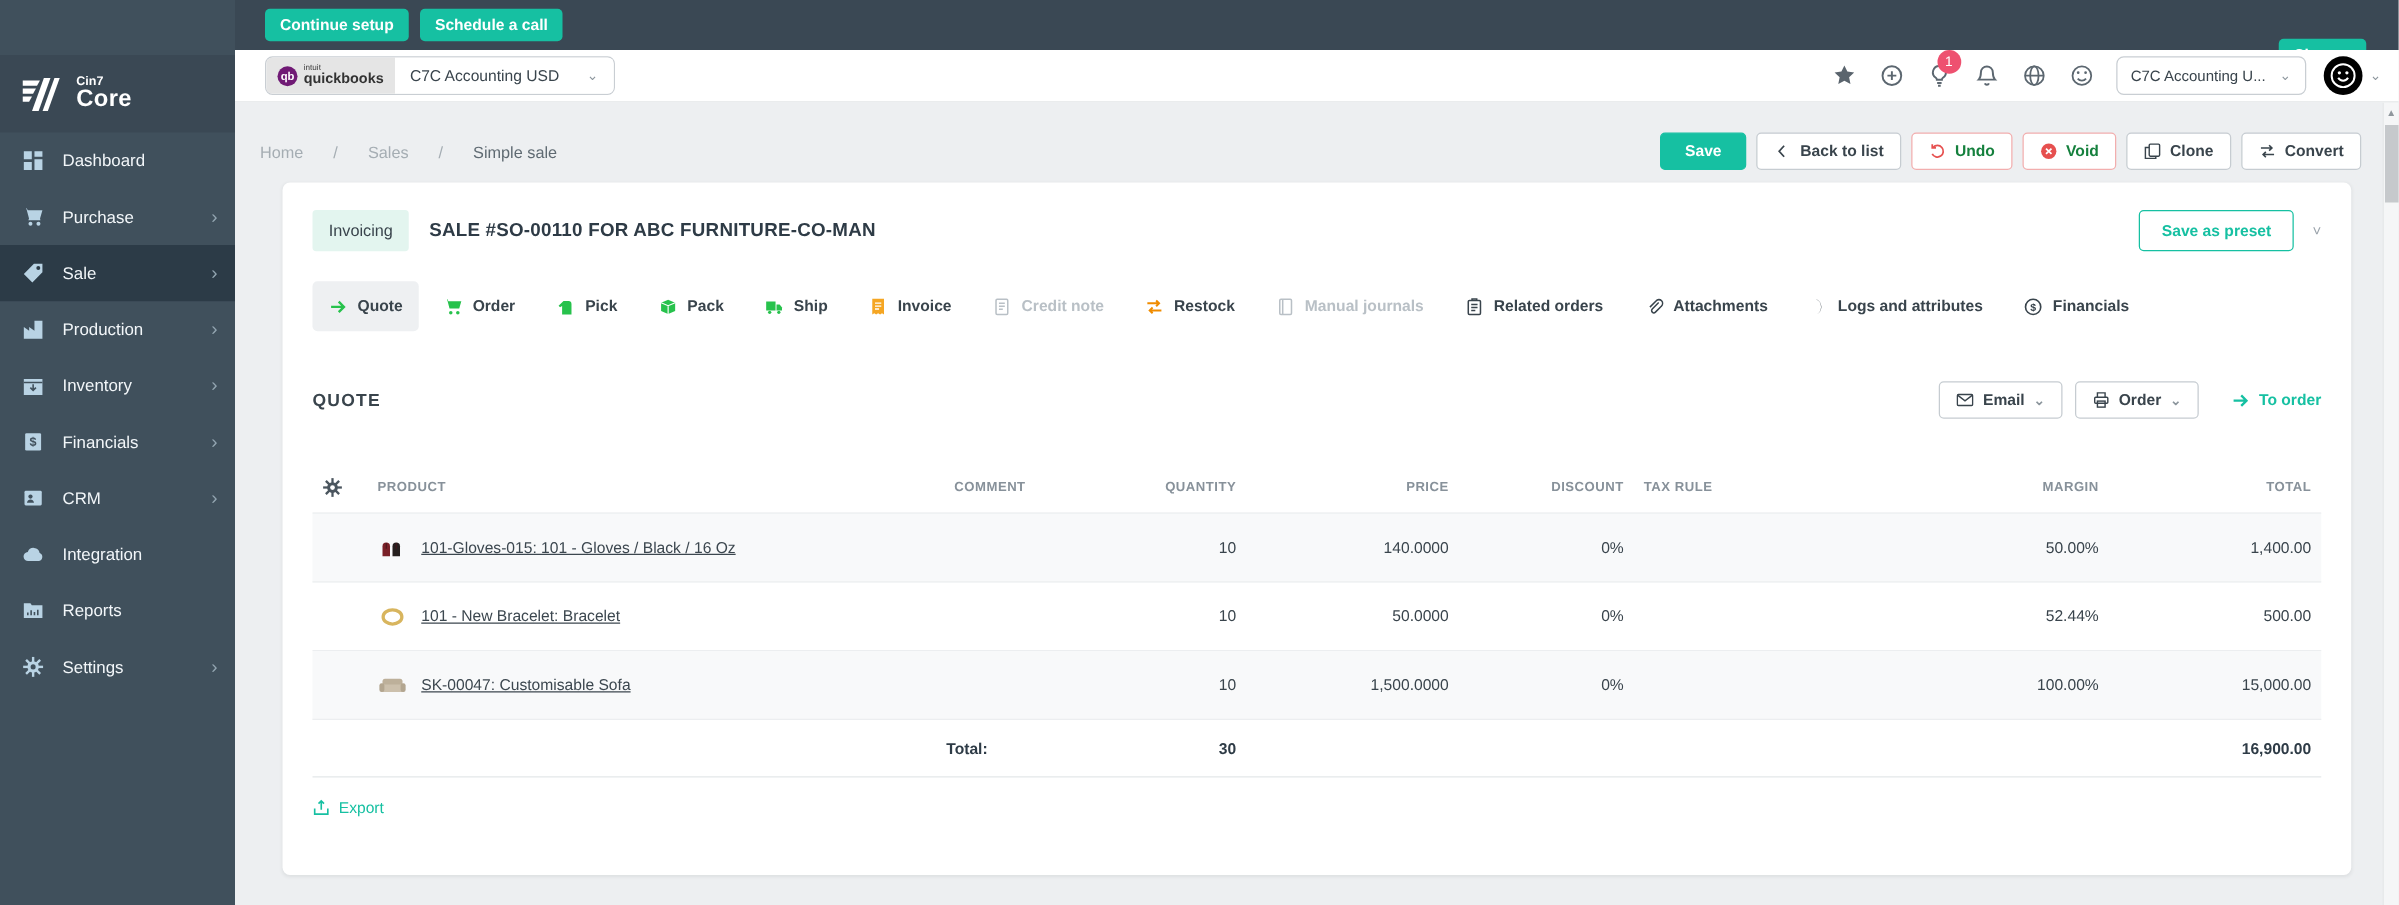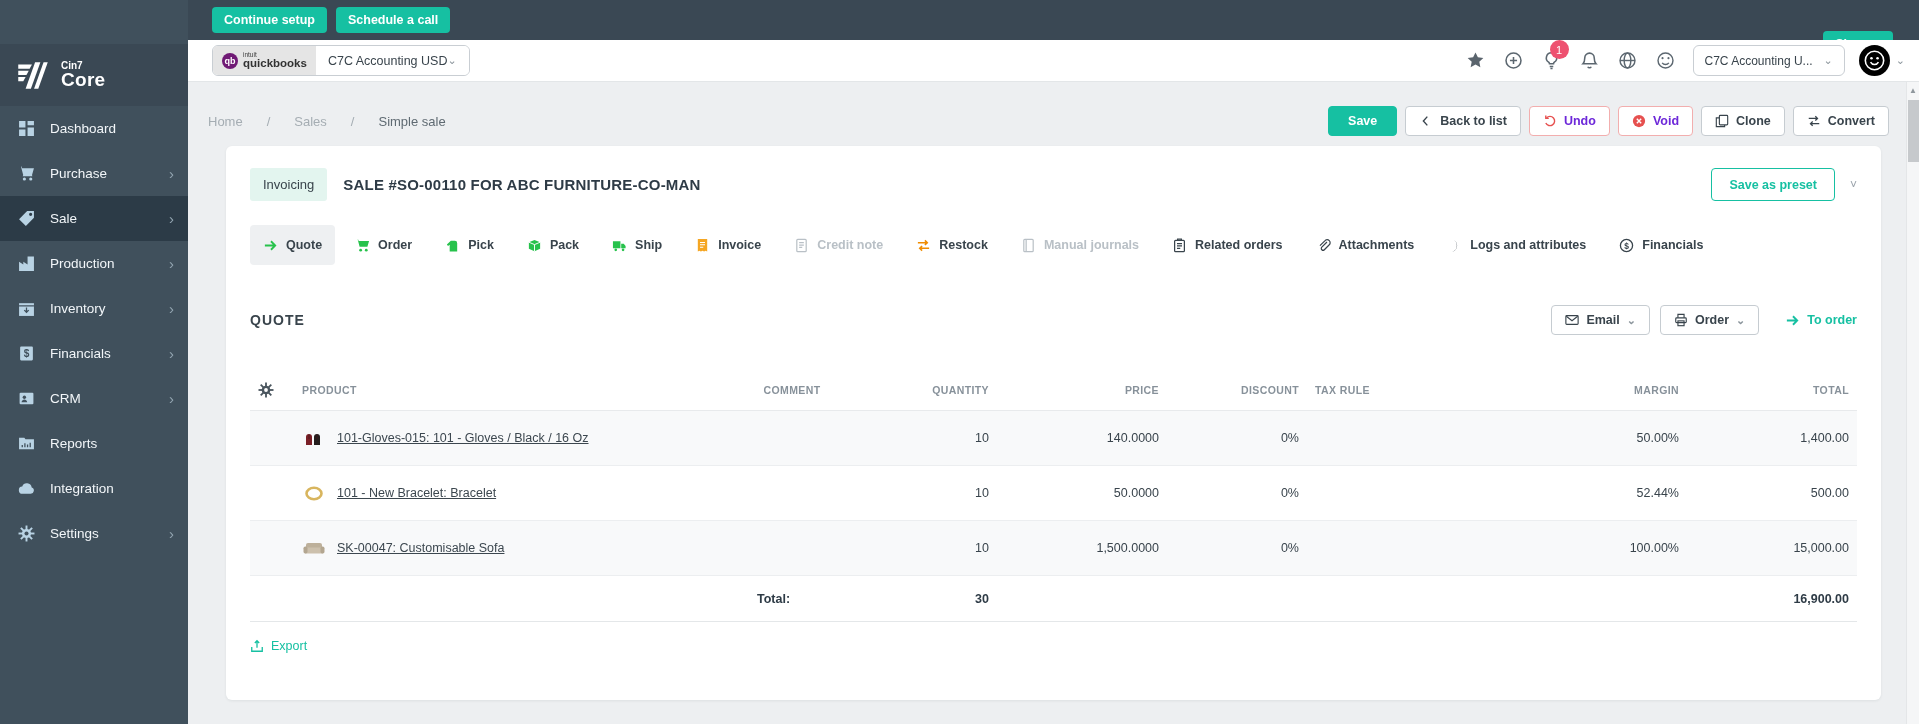--- a/index.html
+++ b/index.html
@@ -25,21 +25,21 @@
   .btn-teal { background:#16c0a2; color:#fff; border:none; border-radius:4px; height:26px; padding:0 12px; font-size:12.5px; font-weight:bold; font-family:inherit; cursor:pointer; }
   .topbar-right { margin-left:auto; display:flex; align-items:flex-end; gap:32px;flex-direction:column; }
   .days-left { color:#fff; font-size:13px; }
 
   .header2 { height:42px; background:#fff; border-bottom:1px solid #e3e6e8; display:flex; align-items:center; padding:0 14px 0 24px; flex-shrink:0; }
   .qb-group { display:flex; align-items:stretch; border:1px solid #c9ced3; border-radius:6px; overflow:hidden; height:31px; cursor:pointer; }
   .qb-left { background:#e5e5e5; display:flex; align-items:center; gap:5px; padding:0 9px; }
   .qb-circle { width:16px; height:16px; border-radius:50%; background:#701a75; color:#fff; font-size:9px; font-weight:bold; display:flex; align-items:center; justify-content:center; }
   .qb-stack .s1 { font-size:6.5px; color:#3b3b3b; line-height:1; }
   .qb-stack .s2 { font-size:11.5px; font-weight:bold; color:#323232; line-height:1; }
-  .qb-right { display:flex; align-items:center; padding:0 12px; font-size:12.5px; color:#39444c; background:#fff; }
+  .qb-right { display:flex; align-items:center; gap:22px; padding:0 12px; font-size:12.5px; color:#39444c; background:#fff; }
   .chev-down { color:#8b959c; font-size:11px; }
 
   .h2-icons { margin-left:auto; display:flex; align-items:center; gap:19px; color:#5c6770; }
   .h2-icons .hicon { width:19px; height:19px; position:relative; cursor:pointer; }
   .h2-icons .hicon svg { width:19px; height:19px; display:block; }
   .badge-pink { position:absolute; top:-11px; right:-8px; min-width:19px; height:19px; border-radius:50%; background:#ee5170; color:#fff; font-size:11px; display:flex; align-items:center; justify-content:center; }
   .org-select { border:1px solid #c9ced3; border-radius:6px; height:31px; display:flex; align-items:center; gap:11px; padding:0 11px; font-size:12px; color:#39444c; margin-left:18px; cursor:pointer; }
   .avatar { width:31px; height:31px; border-radius:50%; background:#000; margin-left:14px; display:flex; align-items:center; justify-content:center; cursor:pointer; }
   .avatar svg { width:21px; height:21px; }
   .avatar-chev { margin-left:6px; color:#8b959c; font-size:11px; cursor:pointer; }
@@ -52,21 +52,21 @@
 
   .crumb-row { display:flex; align-items:center; justify-content:space-between; padding:24px 30px 0 20px; }
   .crumbs { font-size:13px; color:#a5adb3; display:flex; gap:24px; align-items:center; }
   .crumbs .lnk { cursor:pointer; }
   .crumbs .sep::before { content:"/"; }
   .crumbs .cur { color:#5f6a72; }
   .act-btns { display:flex; gap:8px; }
   .btn { height:30px; border-radius:4px; font-size:12.5px; font-weight:bold; display:inline-flex; align-items:center; gap:7px; padding:0 13px; background:#fff; border:1px solid #c6ccd1; color:#39444c; font-family:inherit; cursor:pointer; }
   .btn svg { width:14px; height:14px; }
   .btn.save { background:#16c0a2; border:1px solid #16c0a2; color:#fff; padding:0 19px; }
-  .btn.danger { border-color:#f2aeae; color:#6d28d9; }
+  .btn.danger { border-color:#f2aeae; color:#15803d; }
 
   .card { background:#fff; border-radius:6px; margin:10px 38px 0 38px; height:554px; box-shadow:0 1px 3px rgba(35,45,55,.08); padding:0 24px; overflow:hidden; }
 
   .title-row { display:flex; align-items:center; padding-top:22px; }
   .status-badge { background:#e3f5ef; color:#39444c; font-size:13px; padding:9px 13px; border-radius:3px; }
   .sale-title { font-size:15px; font-weight:bold; color:#2e3b46; margin-left:16px; letter-spacing:.2px; }
   .preset-btn { margin-left:auto; background:#fff; border:1px solid #16c0a2; color:#16c0a2; border-radius:4px; height:33px; padding:0 17px; font-size:12.5px; font-weight:bold; font-family:inherit; cursor:pointer; }
   .preset-chev { color:#9aa3ab; font-size:12px; margin-left:15px; cursor:pointer; }
 
   .tabs { display:flex; align-items:center; gap:7px; margin-top:24px; }
@@ -186,34 +186,34 @@
             <rect x="1.5" y="2.5" width="13" height="11" rx="1" fill="currentColor"></rect>
             <circle cx="6" cy="6.8" r="1.6" fill="#40505c"></circle>
             <path d="M3.3 11.5c.4-1.7 1.5-2.5 2.7-2.5s2.3.8 2.7 2.5z" fill="#40505c"></path>
           </svg>
         </span>
       <span>CRM</span>
       <span class="nav-chev">›</span>
     </div>
     <div class="nav-item">
       <span class="nicon">
+          <svg viewBox="0 0 16 16" fill="currentColor">
+            <path d="M4.4 13a3.4 3.4 0 0 1-.4-6.8A4.6 4.6 0 0 1 12.9 7 3.1 3.1 0 0 1 12 13H4.4z"></path>
+          </svg>
+        </span>
+      <span>Integration</span>
+    </div>
+    <div class="nav-item">
+      <span class="nicon">
           <svg viewBox="0 0 16 16">
             <path d="M1 2.5h5l1 1.5h8v9.5H1z" fill="currentColor"></path>
             <path d="M4 11.5V9.5M6.5 11.5V7.8M9 11.5V9M11.5 11.5V7.3" stroke="#40505c" stroke-width="1.2"></path>
           </svg>
         </span>
       <span>Reports</span>
-    </div>
-    <div class="nav-item">
-      <span class="nicon">
-          <svg viewBox="0 0 16 16" fill="currentColor">
-            <path d="M4.4 13a3.4 3.4 0 0 1-.4-6.8A4.6 4.6 0 0 1 12.9 7 3.1 3.1 0 0 1 12 13H4.4z"></path>
-          </svg>
-        </span>
-      <span>Integration</span>
     </div>
     <div class="nav-item">
       <span class="nicon">
           <svg viewBox="0 0 16 16">
             <g fill="currentColor">
               <rect x="7.1" y="0.5" width="1.8" height="15"></rect>
               <rect x="7.1" y="0.5" width="1.8" height="15" transform="rotate(45 8 8)"></rect>
               <rect x="7.1" y="0.5" width="1.8" height="15" transform="rotate(90 8 8)"></rect>
               <rect x="7.1" y="0.5" width="1.8" height="15" transform="rotate(135 8 8)"></rect>
               <circle cx="8" cy="8" r="4.3"></circle>

